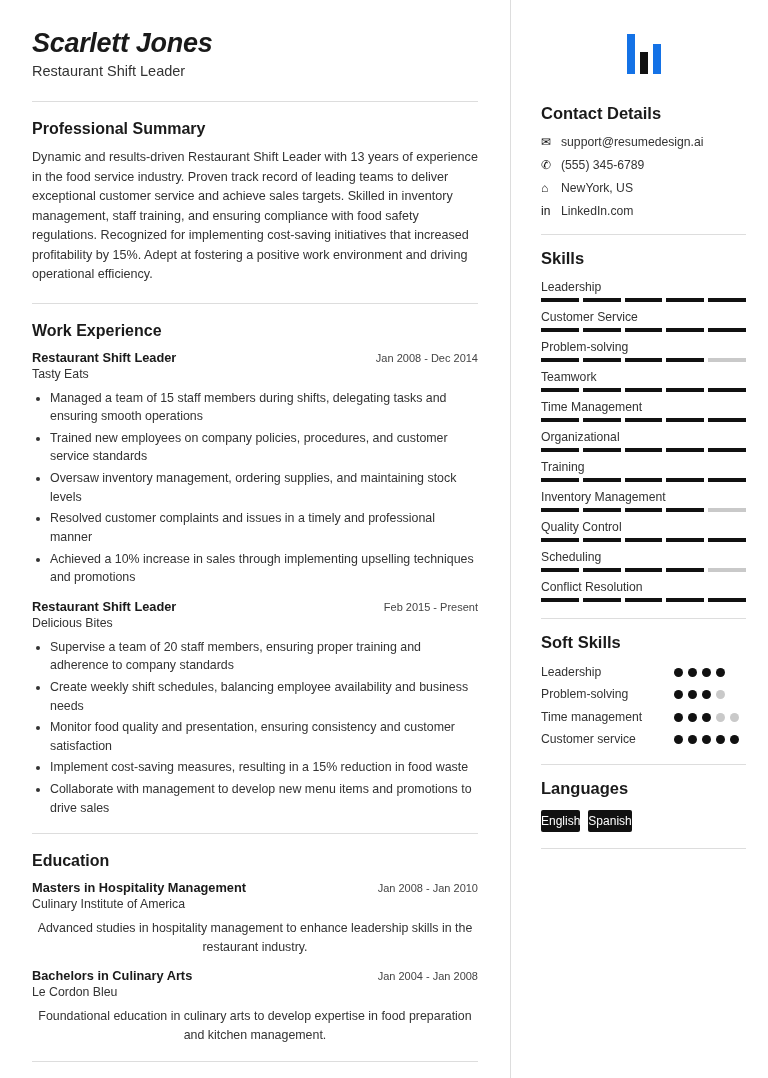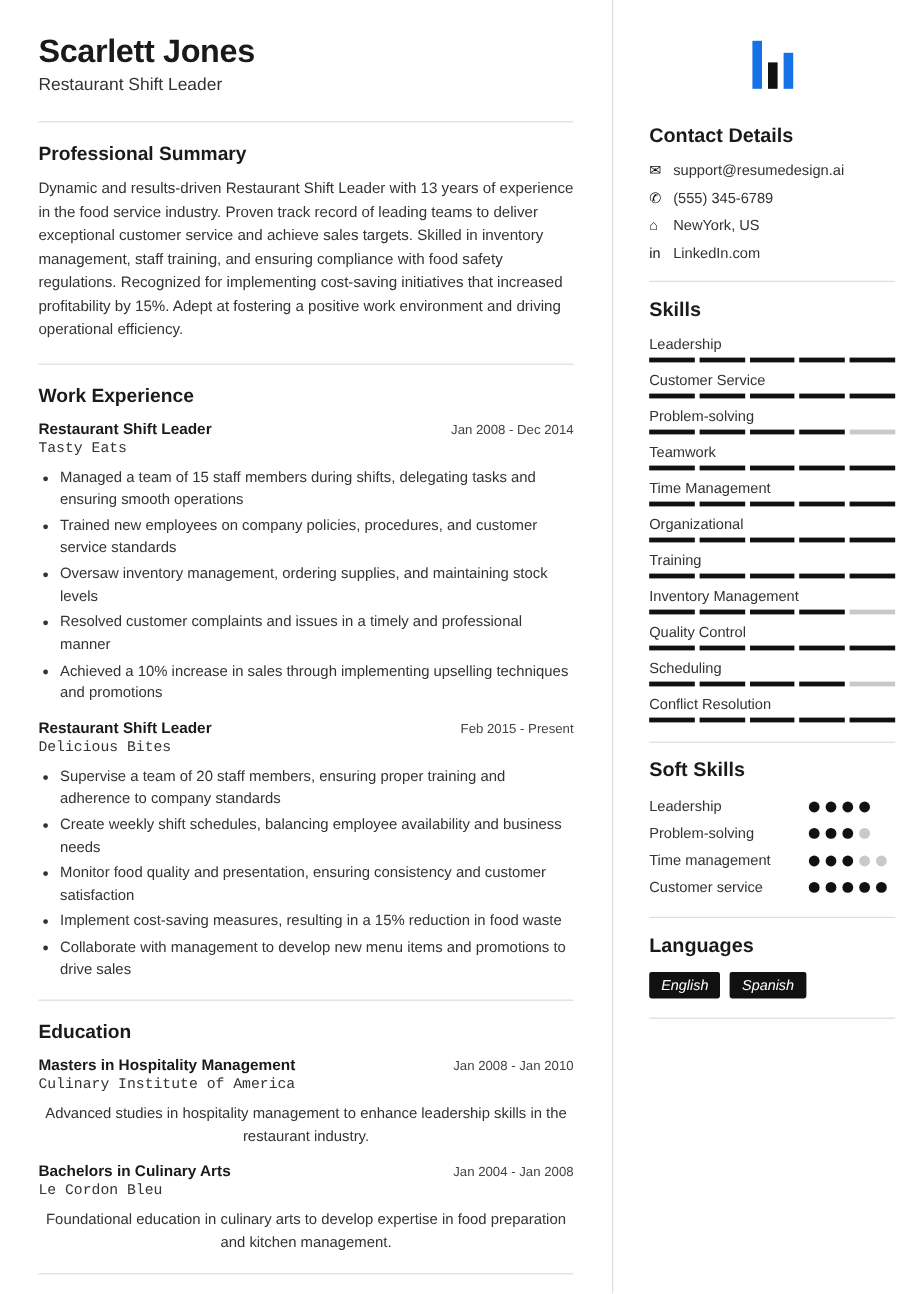--- a/index.html
+++ b/index.html
@@ -33,20 +33,21 @@
   }
 
   
   .name {
     font-size: 27px;
     font-weight: bold;
     letter-spacing: -0.3px;
     color: #1a1a1a;
     margin: 0 0 4px 0;
     line-height: 1.15;
+    font-style: italic;
   }
   .job-title {
     font-size: 14.5px;
     color: #333333;
     margin: 0 0 22px 0;
   }
   .rule {
     border: 0;
     border-top: 1px solid #dddddd;
     margin: 0 0 18px 0;
@@ -87,21 +88,20 @@
   .entry-dates {
     font-size: 11px;
     color: #444444;
     white-space: nowrap;
     padding-left: 10px;
   }
   .entry-org {
     font-size: 12.3px;
     color: #333333;
     margin-top: 2px;
-    font-family: Liberation Mono, monospace;
   }
   .entry-desc {
     font-size: 12.4px;
     line-height: 1.5;
     color: #333333;
     margin: 8px 0 0 0;
     text-align: center;
   }
   ul.bullets {
     margin: 8px 0 0 0;
@@ -205,23 +205,22 @@
     border-radius: 50%;
     background: #111111;
   }
   .dot.off { background: #c9c9c9; }
 
   .lang-list { display: flex; gap: 8px; flex-wrap: wrap; }
   .lang-chip {
     background: #111111;
     color: #ffffff;
     font-size: 12px;
-    padding: 4px 10px;
+    padding: 4px 0;
     border-radius: 2px;
-    font-style: italic;
   }
 </style>
 </head>
 <body>
 
 <div class="resume">
 
   <div class="left-col">
 
     <div>

